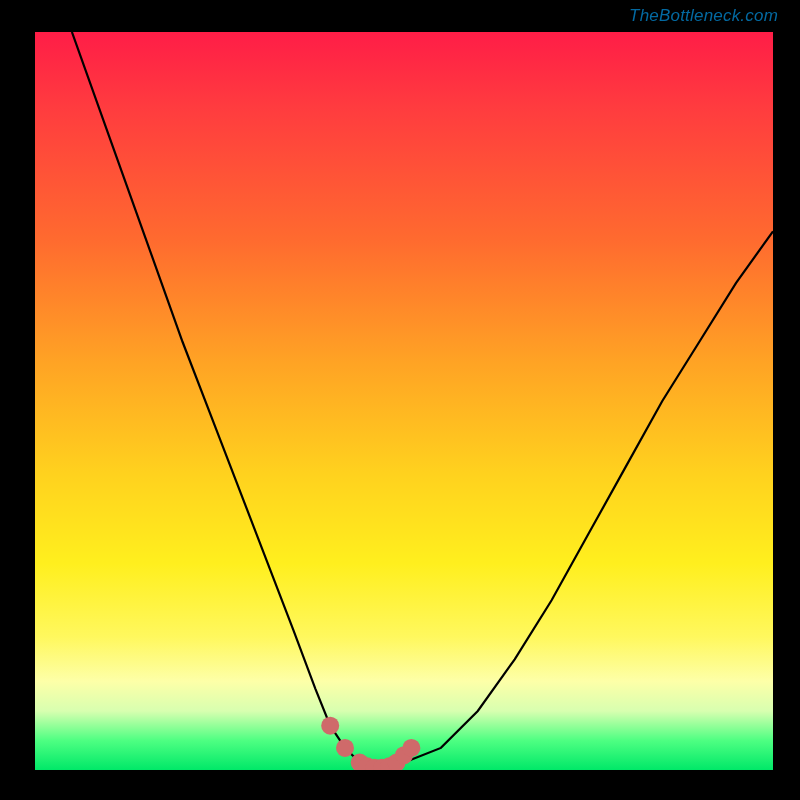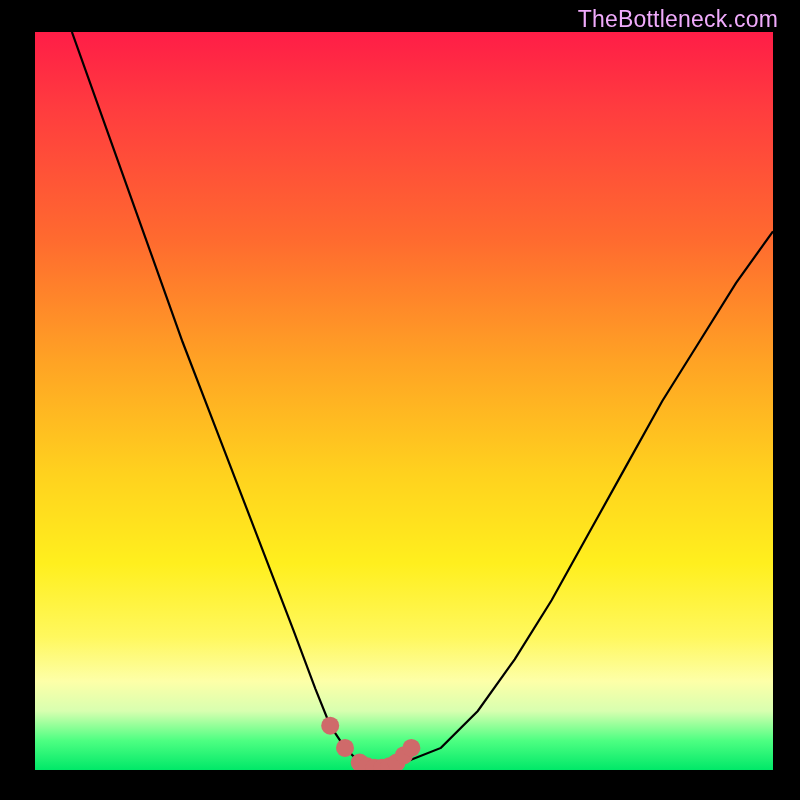--- a/index.html
+++ b/index.html
@@ -30,24 +30,25 @@
       #d8ffb0 92%,
       #4eff82 96%,
       #00e868 100%
     );
   }
   .watermark {
     position: absolute;
     top: 6px;
     right: 22px;
     font-family: Arial, Helvetica, sans-serif;
-    font-size: 23px;
-    color: #f0abfc;
+    font-size: 17px;
+    color: #0369a1;
     letter-spacing: 0.2px;
     font-weight: 500;
+    font-style: italic;
   }
   svg.curve {
     position: absolute;
     left: 0; top: 0;
     width: 738px; height: 738px;
   }
 </style>
 </head>
 <body>
 

